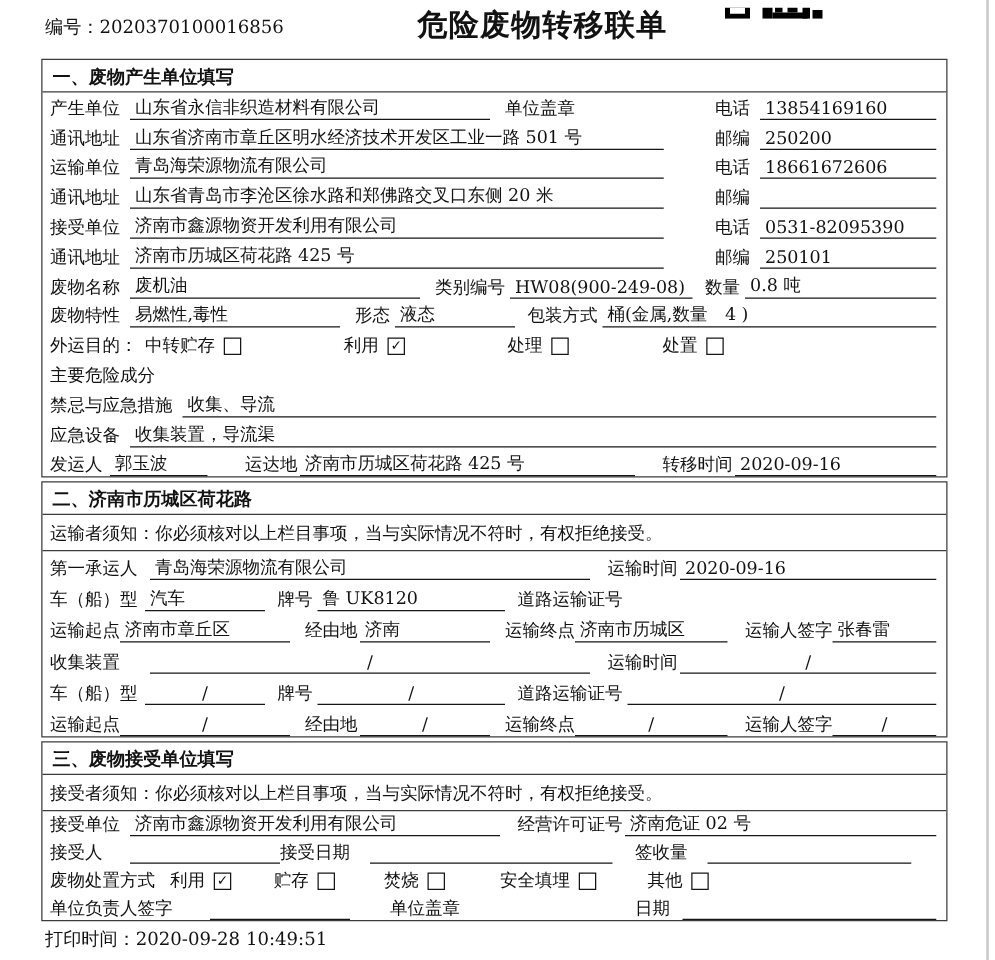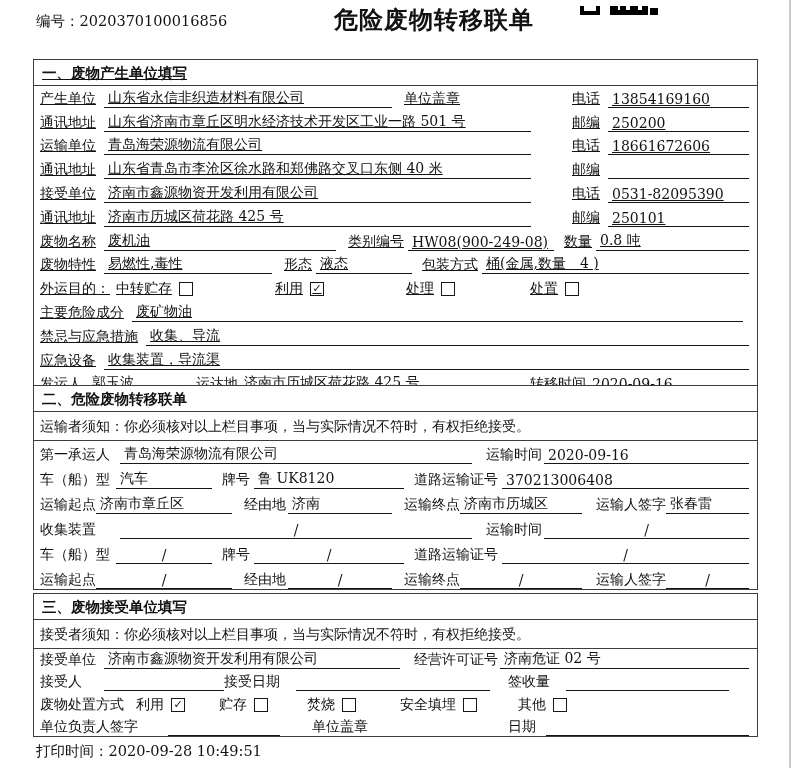--- a/index.html
+++ b/index.html
@@ -6,21 +6,21 @@
   body {
     width:796px; height:768px; background:#ffffff; position:relative; overflow:hidden;
     font-family:"DejaVu Serif","Liberation Serif",serif; color:#121212;
   }
   .hdr-serial { position:absolute; left:36px; top:12px; font-size:14.5px; white-space:nowrap; }
   .hdr-title { position:absolute; left:334px; top:4px; font-size:24px; font-weight:bold; letter-spacing:1px; white-space:nowrap; }
   .qr-frag { position:absolute; left:580px; top:0; }
   .page-edge { position:absolute; left:789px; top:0; width:2px; height:768px; background:#c9c9c9; }
 
   .sec { position:absolute; left:33px; width:725px; border:1px solid #3c3c3c; box-sizing:border-box; background:#fff; }
-  .sec1 { top:59px;  height:335px;text-decoration:underline; }
+  .sec1 { top:47px;  height:335px; }
   .sec2 { top:385px; height:205px; }
   .sec3 { top:593px; height:144px; }
   .sec-title { height:26px; box-sizing:border-box; padding:4px 0 0 8px; font-size:14.5px; font-weight:bold; border-bottom:1px solid #3c3c3c; }
   .notice { height:29px; box-sizing:border-box; padding:6px 8px 0 6px; font-size:14px; border-bottom:1px solid #3c3c3c; white-space:nowrap; }
 
   .row { display:flex; align-items:flex-end; padding:0 8px 2px 6px; box-sizing:border-box; font-size:14px; }
   .sec1 .row { height:23.8px; }
   .sec2 .row { height:25px; }
   .sec3 .row { height:22.2px; }
 
@@ -85,21 +85,21 @@
     <span class="lbl" style="width:64px">运输单位</span>
     <span class="ul flex1" style="margin-right:12px">青岛海荣源物流有限公司</span>
     <span class="rg">
         <span class="lbl">电话</span>
         <span class="ul">18661672606</span>
       </span>
   </div>
 
   <div class="row">
     <span class="lbl" style="width:64px">通讯地址</span>
-    <span class="ul flex1" style="margin-right:12px">山东省青岛市李沧区徐水路和郑佛路交叉口东侧 40 米</span>
+    <span class="ul flex1" style="margin-right:12px">山东省青岛市李沧区徐水路和郑佛路交叉口东侧 20 米</span>
     <span class="rg">
         <span class="lbl">邮编</span>
         <span class="ul"></span>
       </span>
   </div>
 
   <div class="row">
     <span class="lbl" style="width:64px">接受单位</span>
     <span class="ul flex1" style="margin-right:12px">济南市鑫源物资开发利用有限公司</span>
     <span class="rg">
@@ -150,21 +150,20 @@
         <span class="cb"></span>
       </span>
     <span class="opt" style="margin-left:75px">
         <span>处置</span>
         <span class="cb"></span>
       </span>
   </div>
 
   <div class="row">
     <span class="lbl" style="width:92px">主要危险成分</span>
-    <span class="ul flex1" style="margin-right:6px">废矿物油</span>
   </div>
 
   <div class="row">
     <span class="lbl" style="width:106px">禁忌与应急措施</span>
     <span class="ul flex1">收集、导流</span>
   </div>
 
   <div class="row">
     <span class="lbl" style="width:64px">应急设备</span>
     <span class="ul flex1">收集装置，导流渠</span>
@@ -174,37 +173,36 @@
     <span class="lbl" style="width:48px">发运人</span>
     <span class="ul" style="width:78px">郭玉波</span>
     <span class="lbl" style="margin-left:30px;width:44px">运达地</span>
     <span class="ul" style="width:268px">济南市历城区荷花路 425 号</span>
     <span class="lbl" style="margin-left:22px;width:58px">转移时间</span>
     <span class="ul flex1">2020-09-16</span>
   </div>
 </div>
 
 <div class="sec sec2">
-  <div class="sec-title">二、危险废物转移联单</div>
+  <div class="sec-title">二、济南市历城区荷花路</div>
   <div class="notice">运输者须知：你必须核对以上栏目事项，当与实际情况不符时，有权拒绝接受。</div>
 
   <div class="row">
     <span class="lbl" style="width:80px">第一承运人</span>
     <span class="ul" style="width:352px">青岛海荣源物流有限公司</span>
     <span class="lbl" style="margin-left:14px;width:58px">运输时间</span>
     <span class="ul flex1">2020-09-16</span>
   </div>
 
   <div class="row">
     <span class="lbl" style="width:76px">车（船）型</span>
     <span class="ul" style="width:96px">汽车</span>
     <span class="lbl" style="margin-left:10px;width:32px">牌号</span>
     <span class="ul" style="width:150px">鲁 UK8120</span>
     <span class="lbl" style="margin-left:10px;width:88px">道路运输证号</span>
-    <span class="ul flex1">370213006408</span>
   </div>
 
   <div class="row">
     <span class="lbl" style="width:56px">运输起点</span>
     <span class="ul" style="width:136px">济南市章丘区</span>
     <span class="lbl" style="margin-left:12px;width:44px">经由地</span>
     <span class="ul" style="width:104px">济南</span>
     <span class="lbl" style="margin-left:12px;width:56px">运输终点</span>
     <span class="ul" style="width:122px">济南市历城区</span>
     <span class="lbl" style="margin-left:14px;width:70px">运输人签字</span>

